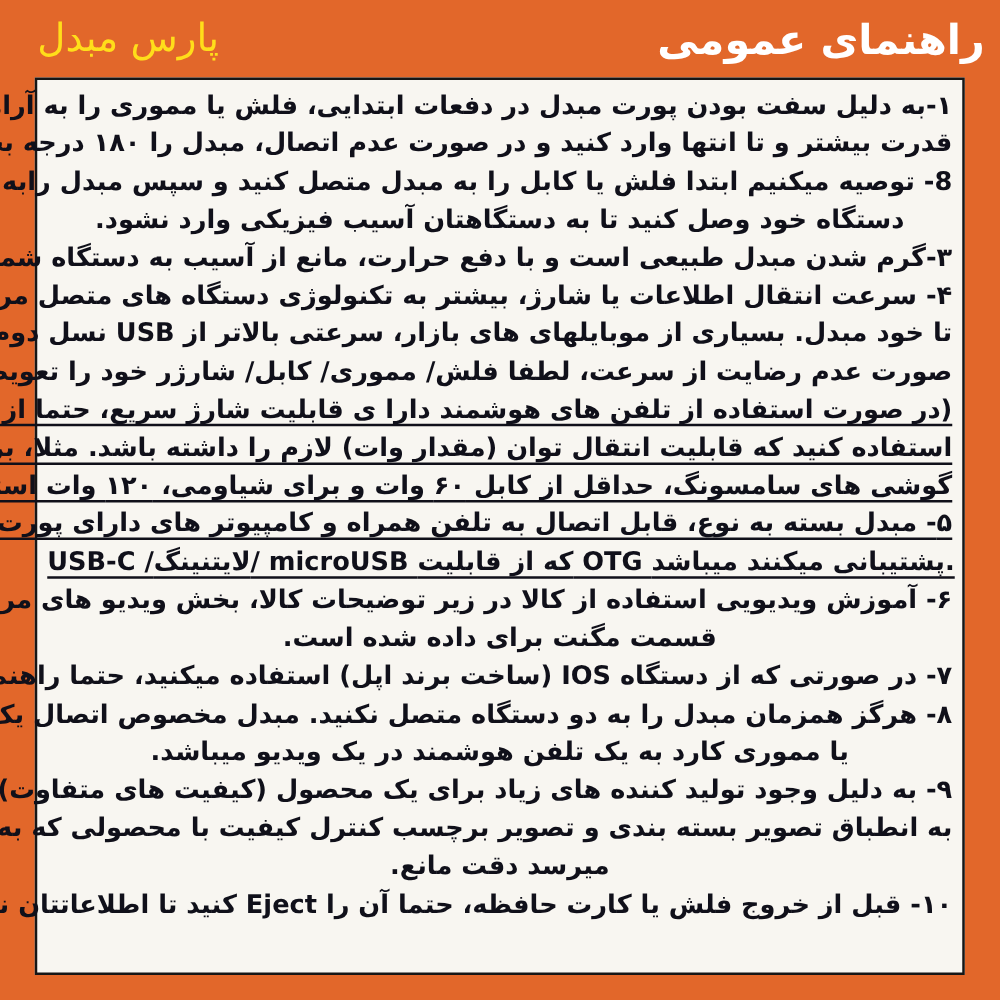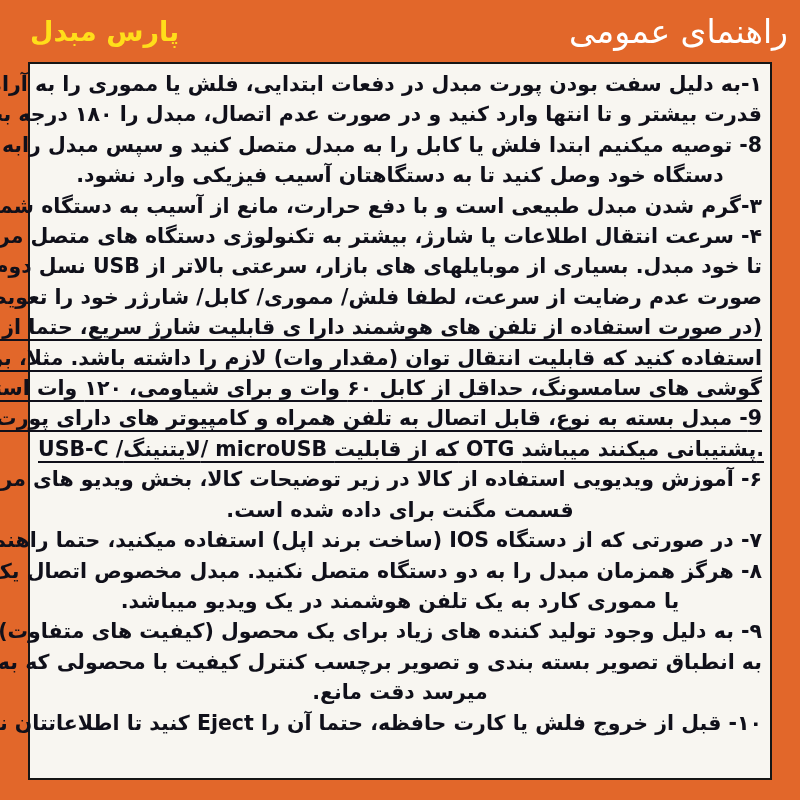--- a/index.html
+++ b/index.html
@@ -8,25 +8,25 @@
     background:var(--orange,#E2672A);
     font-family:"DejaVu Sans","Liberation Sans",sans-serif;
   }
   .header{
     position:absolute;top:0;left:0;right:0;height:62px;
     display:flex;align-items:center;justify-content:space-between;
     padding:0 12px 0 30px;box-sizing:border-box;direction:rtl;
   }
   .title{
     color:var(--title,#FFFFFF);
-    font-size:33px;font-weight:normal;line-height:1;white-space:nowrap;
+    font-size:33px;font-weight:bold;line-height:1;white-space:nowrap;
   }
   .brand{
     color:var(--brand,#FFDE1A);
-    font-size:27px;font-weight:bold;line-height:1;white-space:nowrap;
+    font-size:31px;font-weight:normal;line-height:1;white-space:nowrap;
   }
   .panel{
     position:absolute;top:62px;left:28px;right:28px;bottom:20px;
     background:var(--panel,#F8F6F1);
     border:2px solid var(--panel-border,#161616);
     box-sizing:border-box;
     padding:5px 8px 4px 8px;
     direction:rtl;
   }
   .lines{width:100%;height:100%;}
@@ -56,21 +56,21 @@
       <div class="line">قدرت بیشتر و تا انتها وارد کنید و در صورت عدم اتصال، مبدل را ۱۸۰ درجه بچرخانید.</div>
       <div class="line">8- توصیه میکنیم ابتدا فلش یا کابل را به مبدل متصل کنید و سپس مبدل رابه</div>
       <div class="line">دستگاه خود وصل کنید تا به دستگاهتان آسیب فیزیکی وارد نشود.</div>
       <div class="line">۳-گرم شدن مبدل طبیعی است و با دفع حرارت، مانع از آسیب به دستگاه شما میشود.</div>
       <div class="line">۴- سرعت انتقال اطلاعات یا شارژ، بیشتر به  تکنولوژی دستگاه های متصل مرتبط است</div>
       <div class="line">تا خود مبدل. بسیاری از موبایلهای های بازار، سرعتی بالاتر از USB نسل دوم ندارند. در</div>
       <div class="line">صورت عدم رضایت از سرعت، لطفا فلش/ مموری/ کابل/ شارژر خود را تعویض فرمایید.</div>
       <div class="line u">(در صورت استفاده از تلفن های هوشمند دارا ی قابلیت شارژ سریع، حتما از کابل شارژی</div>
       <div class="line u">استفاده کنید که قابلیت انتقال توان (مقدار وات) لازم را داشته باشد. مثلا، برای  شارژ</div>
       <div class="line u">گوشی های سامسونگ، حداقل از کابل ۶۰ وات و برای شیاومی، ۱۲۰ وات استفاده کنید.)</div>
-      <div class="line u">9- مبدل بسته به نوع،  قابل اتصال به تلفن همراه و کامپیوتر های دارای پورت</div>
+      <div class="line u">۵- مبدل بسته به نوع،  قابل اتصال به تلفن همراه و کامپیوتر های دارای پورت</div>
       <div class="line u">USB-C /لایتنینگ/ microUSB که از قابلیت OTG پشتیبانی میکنند میباشد.</div>
       <div class="line">۶- آموزش ویدیویی استفاده از کالا در زیر توضیحات کالا، بخش ویدیو های مرتبط، و در</div>
       <div class="line">قسمت مگنت  برای داده شده است.</div>
       <div class="line">۷- در صورتی که از دستگاه IOS (ساخت برند اپل) استفاده میکنید، حتما راهنمای موجود</div>
       <div class="line">۸- هرگز همزمان مبدل را به دو دستگاه متصل نکنید. مبدل مخصوص اتصال یک فلش</div>
       <div class="line">یا مموری کارد به یک تلفن هوشمند در یک ویدیو میباشد.</div>
       <div class="line">۹- به دلیل وجود تولید کننده های زیاد برای یک محصول (کیفیت های متفاوت) حتما</div>
       <div class="line">به انطباق تصویر بسته بندی و تصویر برچسب کنترل کیفیت با محصولی که به دستتان</div>
       <div class="line">میرسد دقت مانع.</div>
       <div class="line">۱۰- قبل از خروج فلش یا کارت حافظه، حتما آن را Eject کنید تا اطلاعاتتان نسوزد.</div>

